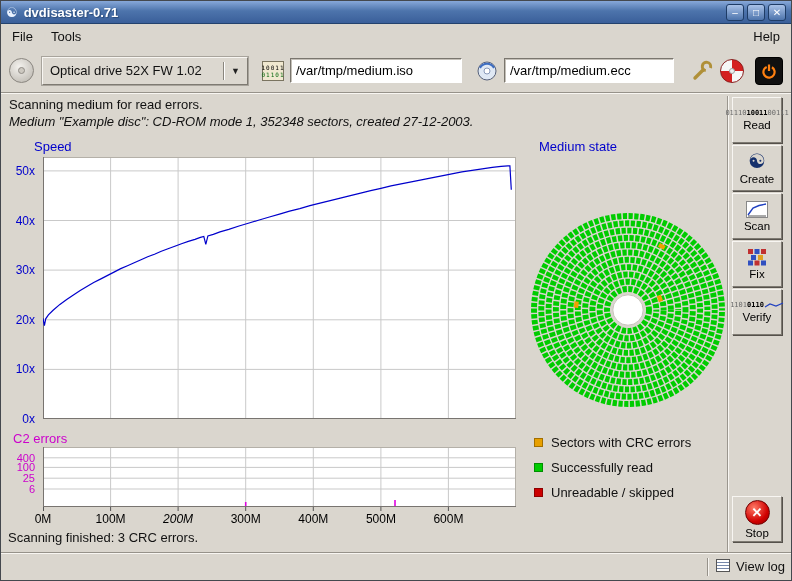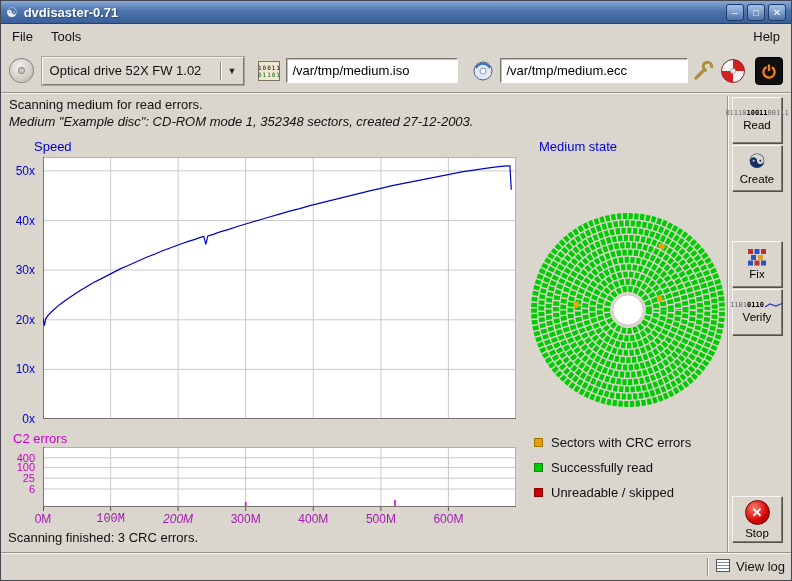--- a/index.html
+++ b/index.html
@@ -30,21 +30,21 @@
   .combo-sep{width:2px;height:18px;border-left:1px solid #8a867e;border-right:1px solid #fff;margin:0 6px 0 4px;}
   .combo-arrow{font-size:9px;color:#222;}
   .fi{margin-left:14px;display:flex;align-items:center;justify-content:center;}
   .iso-icon{width:22px;height:20px;background:#f0e8d0;border:1px solid #7a7460;display:flex;flex-direction:column;
     justify-content:center;align-items:center;line-height:6px;}
   .iso-row{font:6px "DejaVu Sans Mono",monospace;letter-spacing:1px;color:#0a6a10;}
   .iso-row.dark{color:#000;}
   .entry{height:25px;border:1px solid;border-color:#7a766e #ffffff #ffffff #7a766e;background:#fff;padding:0 5px;
     font-family:"Liberation Sans",sans-serif;font-size:13px;margin-left:6px;box-shadow:inset 1px 1px 0 #c4c0b8;}
   .entry.iso{width:172px;}
-  .entry.ecc{width:188px;}
+  .entry.ecc{width:170px;}
   .icon-btn{background:transparent;border:none;width:30px;height:30px;display:flex;align-items:center;justify-content:center;cursor:default;}
   .wrench-btn{margin-left:auto;}
   .lifesaver{width:24px;height:24px;border-radius:50%;position:relative;border:1px solid #8a2020;
     background:conic-gradient(#d42020 0 25%,#f6f6f6 0 50%,#d42020 0 75%,#f6f6f6 0);}
   .lifesaver-hole{position:absolute;inset:8px;border-radius:50%;background:#eee;border:1px solid #a0a0a0;}
   .power-btn{width:28px;height:28px;margin-left:8px;background:#101010;border:1px solid #000;border-radius:4px;
     display:flex;align-items:center;justify-content:center;cursor:default;}
 
   
   .main{position:absolute;left:0;top:92px;width:792px;height:461px;border-top:1px solid #f8f6f2;}
@@ -54,21 +54,21 @@
   #speed-title{left:33px;top:45px;}
   #medium-title{left:538px;top:45px;}
   #c2-title{left:12px;top:337px;color:#cc00cc;}
   #speed-wrap{position:absolute;left:42px;top:63px;width:473px;height:262px;background:#fff;}
   #speed-ylabels{position:absolute;left:0;top:63px;width:38px;height:262px;}
   .ylab{position:absolute;right:4px;font-size:12px;color:#0000cc;}
   #c2-wrap{position:absolute;left:42px;top:353px;width:473px;height:66px;}
   #c2-ylabels{position:absolute;left:0;top:353px;width:38px;height:60px;}
   .c2lab{position:absolute;right:4px;font-size:11px;color:#cc00cc;}
   #x-labels{position:absolute;left:42px;top:418px;width:473px;height:16px;}
-  .xlab{position:absolute;top:0;transform:translateX(-50%);font-size:12px;color:#a21caf;white-space:nowrap;}
+  .xlab{position:absolute;top:0;transform:translateX(-50%);font-size:12px;color:#000000;white-space:nowrap;}
   #disc-svg{position:absolute;left:527px;top:116px;}
   .legend{position:absolute;left:533px;top:336px;}
   .legend-row{display:flex;align-items:center;height:25px;}
   .legend-swatch{width:9px;height:9px;margin-right:8px;border:1px solid rgba(0,0,0,0.3);}
   .footer{position:absolute;left:7px;top:436px;}
   .vsep{position:absolute;left:726px;top:2px;height:456px;width:2px;border-left:1px solid #9a968e;border-right:1px solid #f8f6f2;}
 
   
   .sidebar{position:absolute;left:731px;top:0;width:52px;height:100%;}
   .side-btn{position:absolute;left:0;width:50px;height:46px;background:#dad6ce;cursor:default;
@@ -216,21 +216,21 @@
           <line x1="135.1" x2="135.1" y1="60" y2="64" stroke="#555"></line>
           <line x1="202.7" x2="202.7" y1="60" y2="64" stroke="#555"></line>
           <line x1="270.3" x2="270.3" y1="60" y2="64" stroke="#555"></line>
           <line x1="337.9" x2="337.9" y1="60" y2="64" stroke="#555"></line>
           <line x1="405.4" x2="405.4" y1="60" y2="64" stroke="#555"></line>
         </svg>
     </div>
 
     <div id="x-labels">
         <span class="xlab" style="left: 0px;">0M</span>
-        <span class="xlab" style="left: 67.6px; font-family: Liberation Mono, monospace;">100M</span>
+        <span class="xlab" style="left: 67.6px;">100M</span>
         <span class="xlab" style="left: 135.1px; font-style: italic;">200M</span>
         <span class="xlab" style="left: 202.7px;">300M</span>
         <span class="xlab" style="left: 270.3px;">400M</span>
         <span class="xlab" style="left: 337.9px;">500M</span>
         <span class="xlab" style="left: 405.4px;">600M</span>
       </div>
 
     <svg id="disc-svg" width="200" height="200">
         <circle cx="100" cy="100" r="15.2" fill="#ffffff" stroke="#c8c4bc"></circle>
         <circle cx="100" cy="100" r="21.0" fill="none" stroke="#00cc00" stroke-width="5.9" stroke-dasharray="4.3 1.5" stroke-dashoffset="0.0"></circle>
@@ -273,20 +273,28 @@
           <span class="bin-row">01110</span>
           <span class="bin-row bold">10011</span>
           <span class="bin-row">00111</span>
         </span>
         <span>Read</span>
       </button>
       <button class="side-btn" style="top:51px">
         <span class="yy-icon">☯</span>
         <span>Create</span>
       </button>
+      <button class="side-btn" style="top:99px">
+        <svg width="22" height="17">
+          <rect x="0.5" y="0.5" width="21" height="16" fill="#fff" stroke="#888"></rect>
+          <polyline points="2,14 7,7 13,4.5 20,3" fill="none" stroke="#2040c0" stroke-width="1.4"></polyline>
+          <line x1="2" y1="15" x2="20" y2="15" stroke="#555"></line>
+        </svg>
+        <span>Scan</span>
+      </button>
       <button class="side-btn" style="top:147px">
         <svg width="20" height="18">
           <rect x="1" y="1" width="5" height="5" fill="#c03030"></rect>
             <rect x="7.5" y="1" width="5" height="5" fill="#3050c0"></rect>
           <rect x="14" y="1" width="5" height="5" fill="#c03030"></rect>
             <rect x="4" y="7" width="5" height="5" fill="#3050c0"></rect>
           <rect x="11" y="7" width="5" height="5" fill="#e0a020"></rect>
             <rect x="1" y="12.5" width="5" height="5" fill="#3050c0"></rect>
           <rect x="7.5" y="12.5" width="5" height="5" fill="#c03030"></rect>
             <rect x="14" y="12.5" width="5" height="5" fill="#3050c0"></rect>

